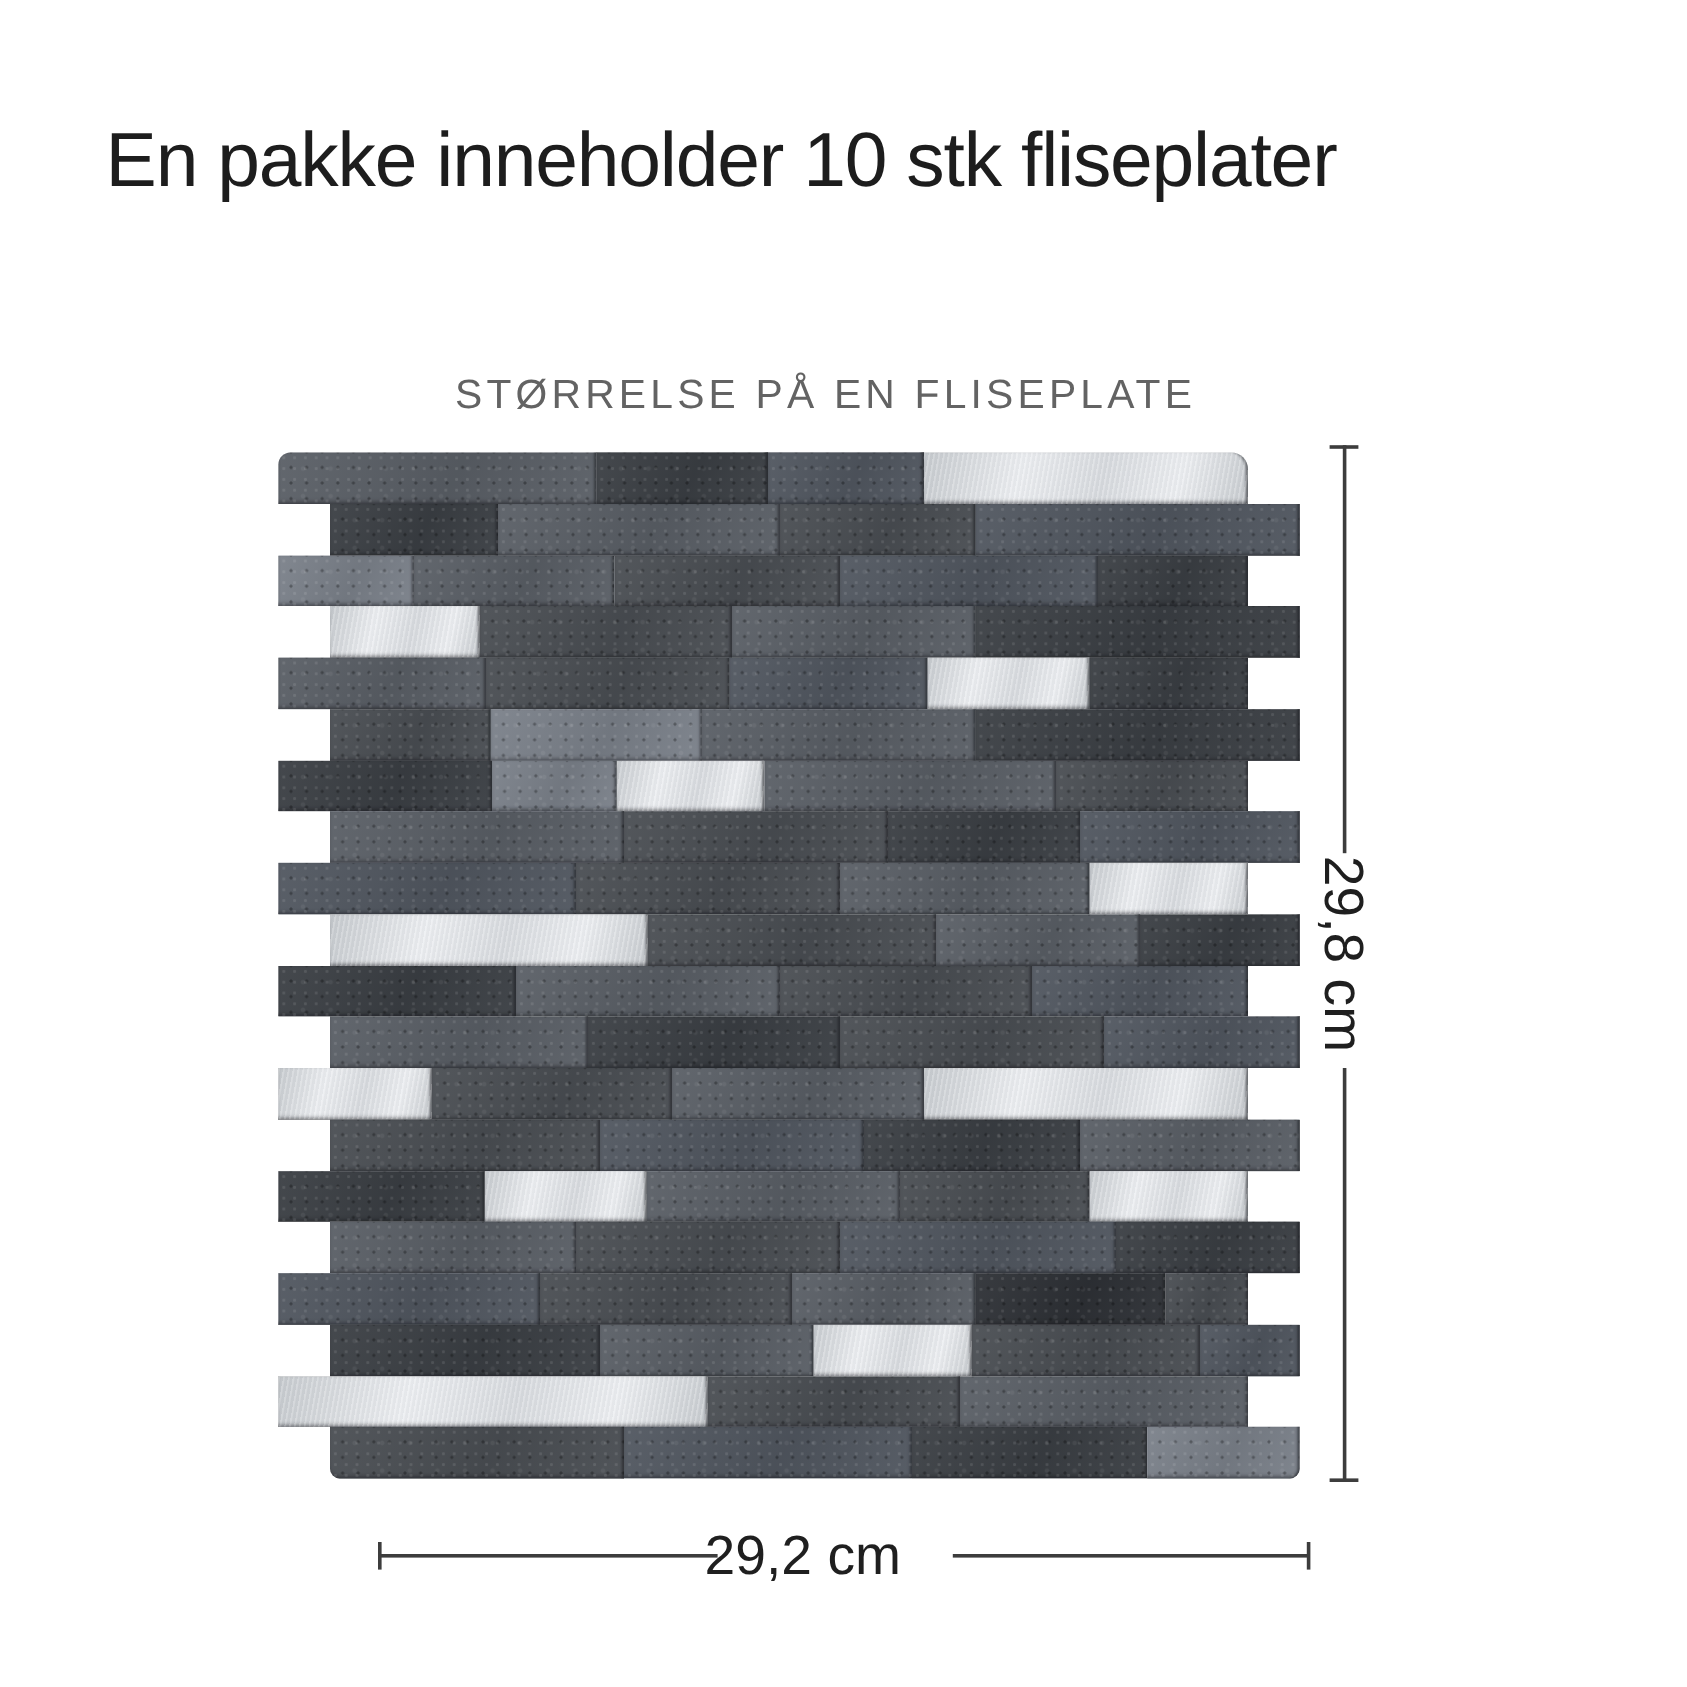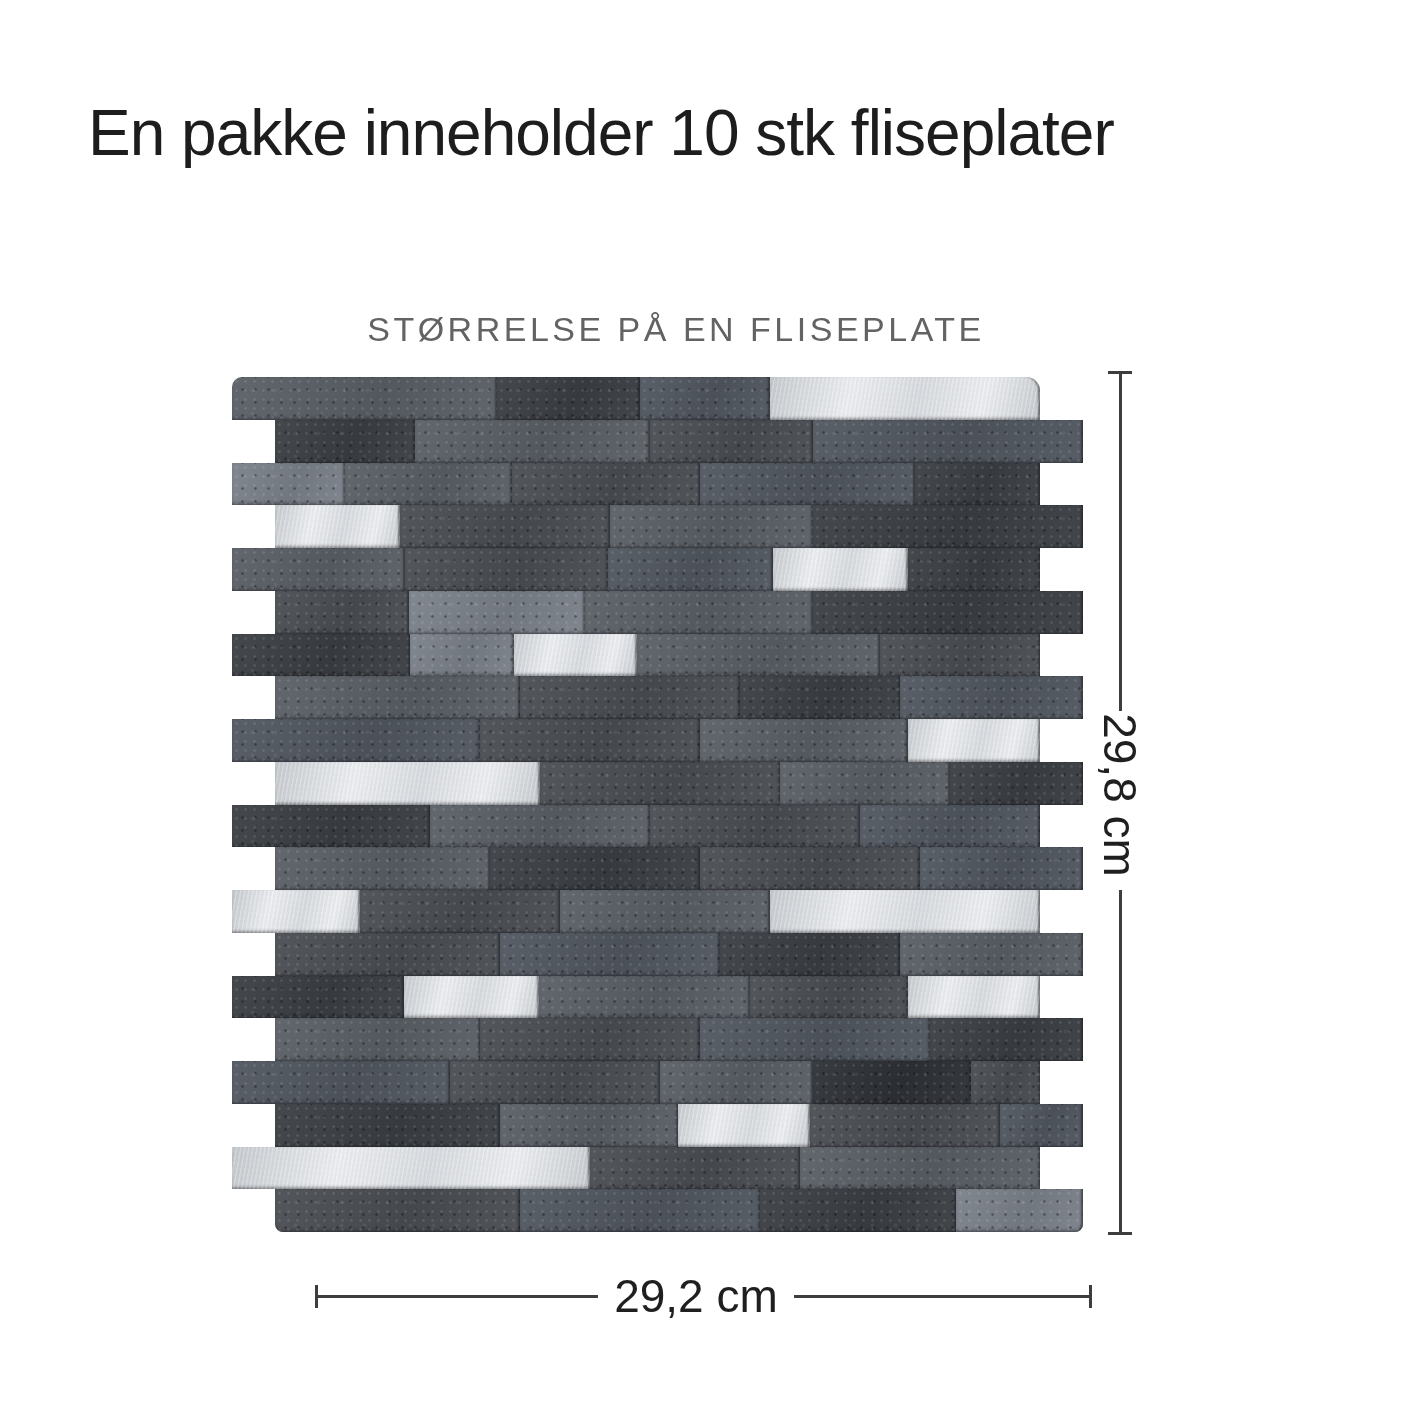--- a/index.html
+++ b/index.html
@@ -27,21 +27,21 @@
     font-size:64px;line-height:1.33;
     letter-spacing:-1px;
     white-space:nowrap;
     color:var(--text-primary);
     font-weight:400;
     margin-top:19px;
   }
   .heading .bold{font-weight:700;}
   
   .section-title{
-    position:absolute;left:0;top:306px;width:1352px;
+    position:absolute;left:12px;top:306px;width:1352px;
     text-align:center;
     font-size:34px;line-height:1.4;
     letter-spacing:3.5px;
     color:var(--text-muted);
     font-weight:400;
     white-space:nowrap;
   }
   
   .tile-panel{
     position:absolute;left:232px;top:377px;
@@ -76,21 +76,21 @@
   .t-row:last-child .brick:first-child{border-bottom-left-radius:8px;}
   .t-row:last-child .brick:last-child{border-bottom-right-radius:8px;}
   
   .dim{position:absolute;background:var(--dim-line);}
   .dim-label{
     position:absolute;
     font-size:46px;color:#1f1f1f;
     white-space:nowrap;font-weight:400;
   }
   .dim-label.h{
-    left:598px;top:1268px;width:196px;height:56px;
+    left:571px;top:1268px;width:196px;height:56px;
     display:flex;align-items:center;justify-content:center;
   }
   .dim-label.v{
     left:1120px;top:795px;
     transform:translate(-50%,-50%) rotate(90deg);
   }
 </style>
 </head>
 <body>
 

